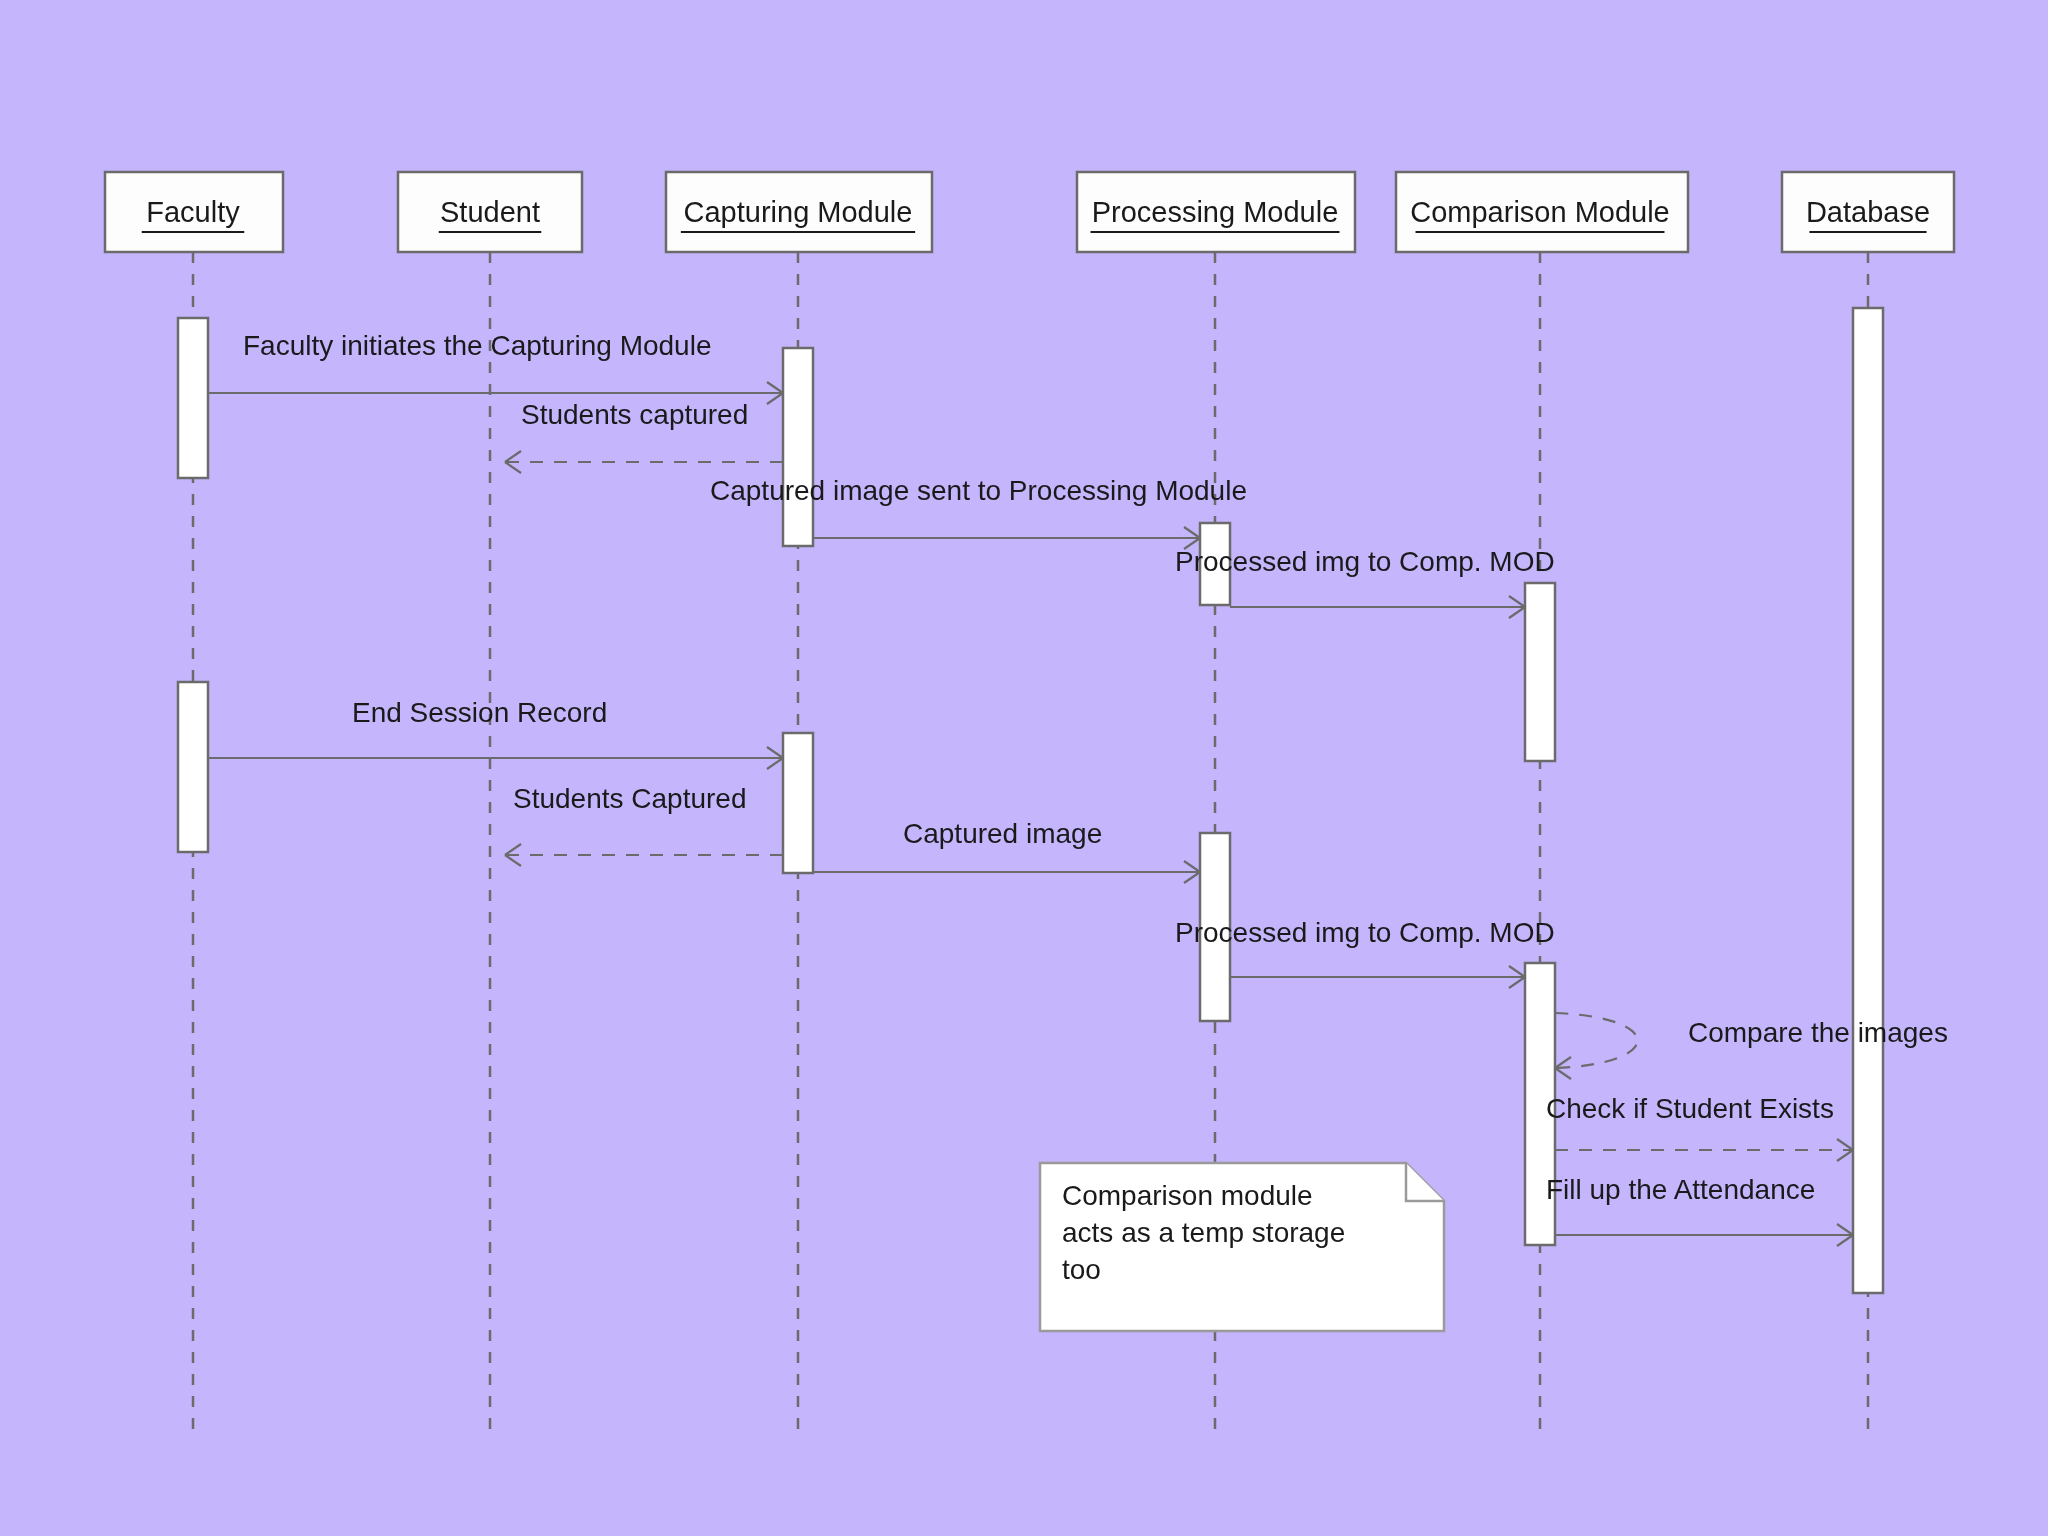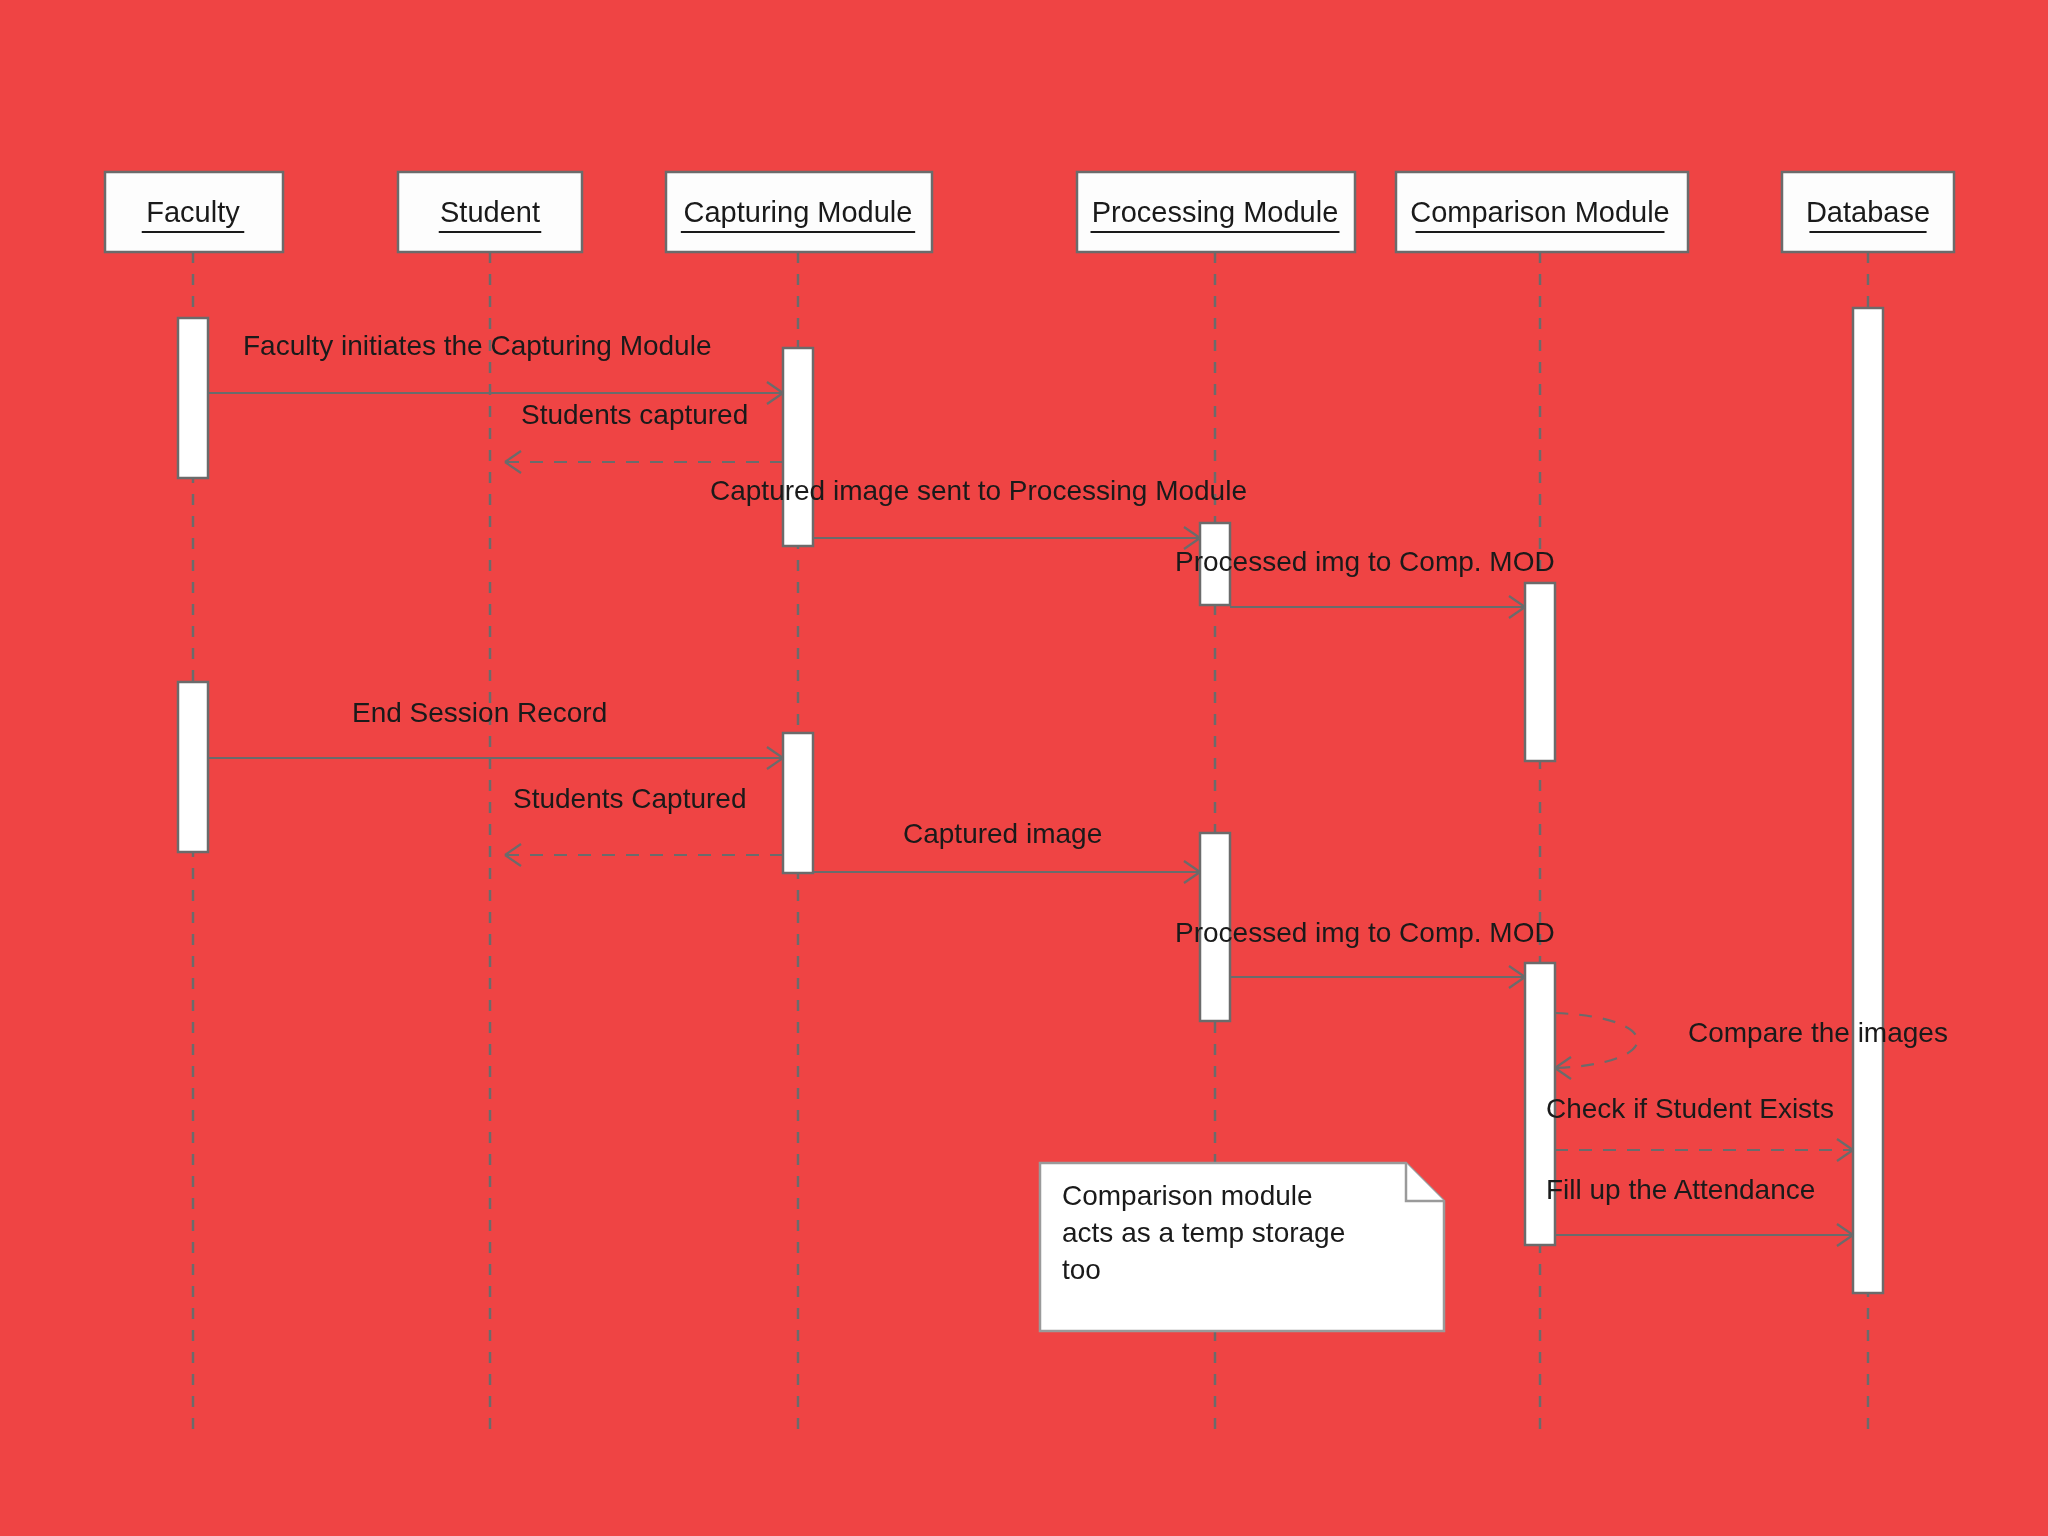--- a/index.html
+++ b/index.html
@@ -1,19 +1,19 @@
 <!DOCTYPE html>
 <html><head>
 <meta charset="utf-8">
 <title>Sequence Diagram</title>
 <style>
   html,body{margin:0;padding:0;background:#ffffff;}
   body{width:2048px;height:1536px;overflow:hidden;
        font-family:"Liberation Sans","DejaVu Sans",sans-serif;}
-  #stage{position:relative;width:2048px;height:1536px;background:#ef4444;}
+  #stage{position:relative;width:2048px;height:1536px;background:#c4b5fd;}
   svg#diagram{position:absolute;left:0;top:0;width:2048px;height:1536px;}
   .lifeline-label{font-size:29px;fill:#1a1a1a;text-anchor:middle;
       dominant-baseline:middle;font-family:"Liberation Sans","DejaVu Sans",sans-serif;}
   .msg-label{font-size:28px;fill:#1a1a1a;
       font-family:"Liberation Sans","DejaVu Sans",sans-serif;}
   .note-label{font-size:28px;fill:#1a1a1a;
       font-family:"Liberation Sans","DejaVu Sans",sans-serif;}
   .hdr-box{fill:#fdfdfd;stroke:#6b6b6b;stroke-width:2.5;}
   .act-box{fill:#ffffff;stroke:#6b6b6b;stroke-width:2.5;}
   .lifeline{stroke:#6b6b6b;stroke-width:2.5;stroke-dasharray:11 11;fill:none;}

